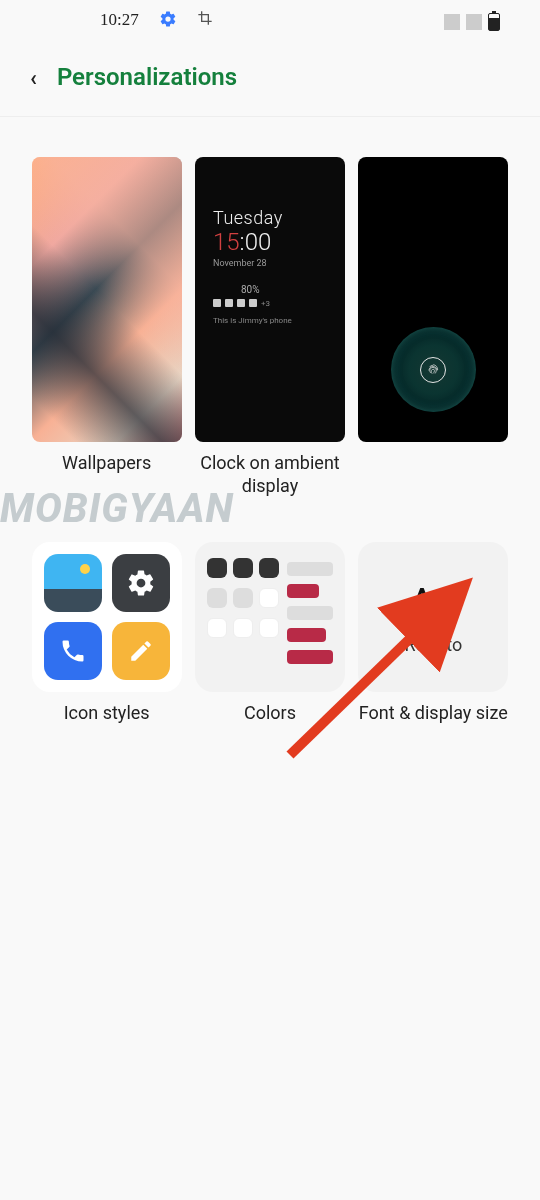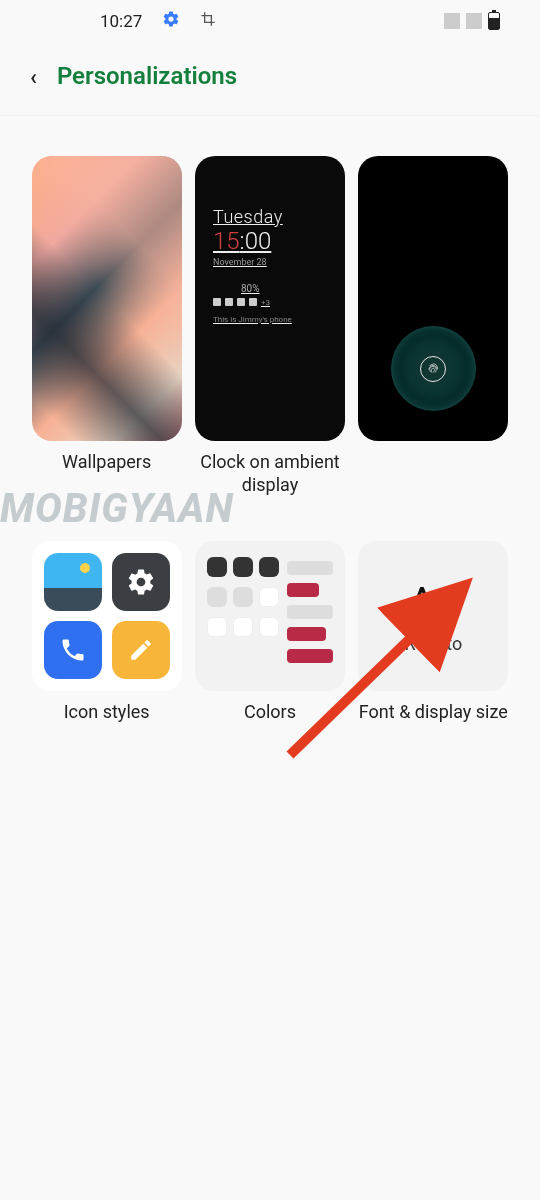--- a/index.html
+++ b/index.html
@@ -14,21 +14,21 @@
 
   
   .status-bar {
     display: flex;
     justify-content: space-between;
     align-items: center;
     padding: 10px 40px 10px 100px;
     font-size: 17px;
     color: #222;
   }
-  .status-left { display: flex; align-items: center; gap: 20px; }
+  .status-left { display: flex; gap: 20px; font-family: Liberation Serif, serif; }
   .status-right { display: flex; align-items: center; gap: 6px; }
   .gear-icon svg { width: 18px; height: 18px; fill: #3a7cff; }
   .crop-icon svg { width: 16px; height: 16px; fill: none; stroke:#555; stroke-width:2; }
   .signal-placeholder { width:16px;height:16px;background:#ccc; display:inline-block; }
   .battery {
     width: 12px; height: 18px; border:1px solid #222; border-radius:2px; position:relative;
     display:inline-block;
   }
   .battery::before{content:"";position:absolute;bottom:0;left:0;right:0;height:70%;background:#222;}
   .battery::after{content:"";position:absolute;top:-3px;left:3px;right:3px;height:2px;background:#222;}
@@ -53,24 +53,23 @@
     padding: 25px 30px 0 30px;
   }
   .tile {
     display: flex;
     flex-direction: column;
     align-items: center;
   }
   .preview {
     width: 150px;
     height: 285px;
-    border-radius: 20px;
+    border-radius: 8px;
     overflow: hidden;
     position: relative;
-    text-decoration: underline;
   }
   .tile-label {
     text-align: center;
     font-size: 18px;
     color: #222;
     margin-top: 10px;
     line-height: 1.25;
   }
 
   

